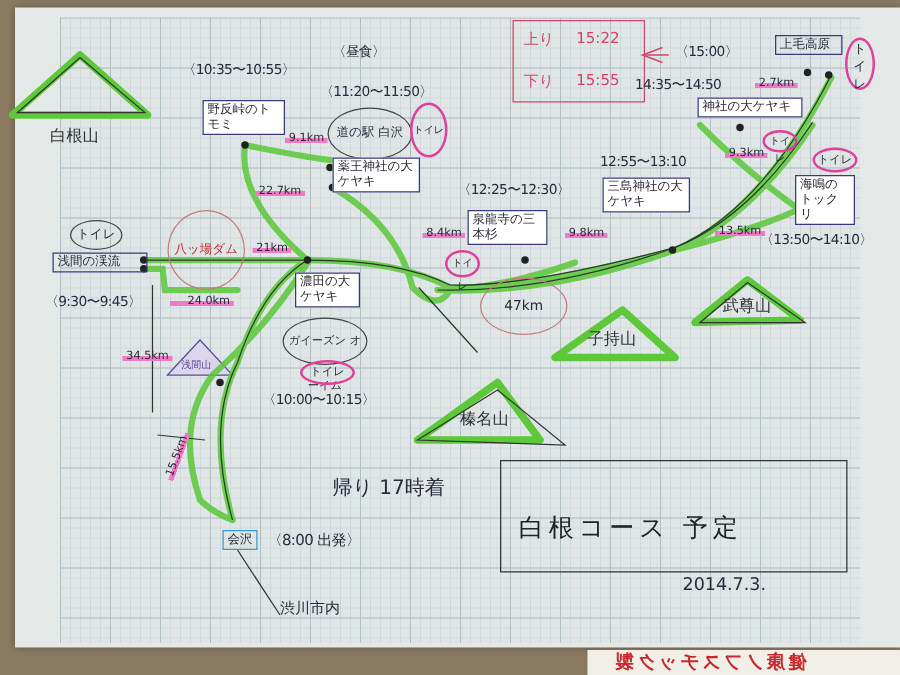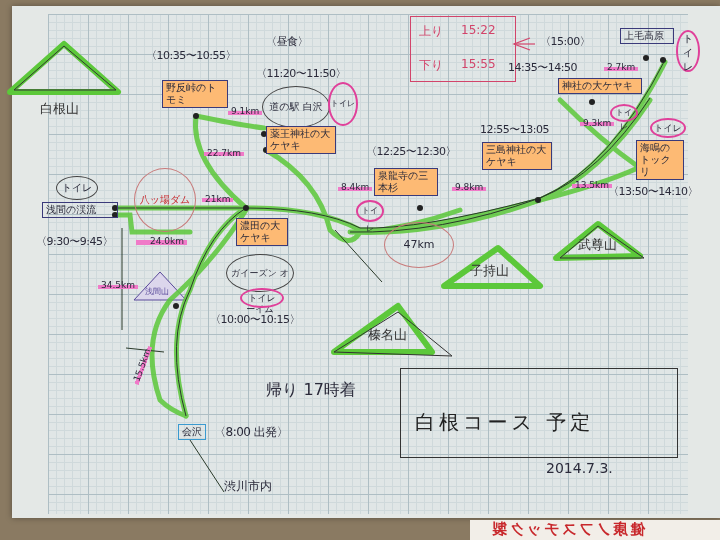--- a/index.html
+++ b/index.html
@@ -14,21 +14,21 @@
       linear-gradient(90deg,#aebec4 1px,transparent 1px),
       linear-gradient(#cfd9db 1px,transparent 1px),
       linear-gradient(90deg,#cfd9db 1px,transparent 1px);
     background-size:40px 40px,40px 40px,8px 8px,8px 8px;}
   .bottom-box{position:absolute;left:470px;top:520px;width:250px;height:20px;background:#f2eee8;}
   .bottom-label{position:absolute;left:490px;top:520px;font-size:15px;color:#c8282c;letter-spacing:2px;
     transform:scaleX(-1);white-space:nowrap;font-weight:bold;}
   svg.lines{position:absolute;left:0;top:0;}
   .lbl{position:absolute;white-space:nowrap;color:#2a2a3a;font-family:"DejaVu Sans",sans-serif;}
   .box{position:absolute;border:1px solid #3a3a7a;padding:1px 3px;font-size:10px;line-height:12px;color:#2a2a3a;}
-  .yellow{background:#fdba74;}
+  .yellow{background:#ffffff;}
   .time{font-size:11px;letter-spacing:-0.5px;}
   .km{position:absolute;font-size:9px;color:#2a2a3a;padding:0 3px;
     background:linear-gradient(transparent 45%,#f07ac8 45%,#f07ac8 85%,transparent 85%);}
   .toilet{position:absolute;border:2px solid #e0409a;border-radius:50%;font-size:10px;text-align:center;color:#2a2a3a;}
   .oval{position:absolute;border:1px solid #444;border-radius:50%;font-size:10px;text-align:center;color:#2a2a3a;}
   .title-box{position:absolute;left:400px;top:368px;width:276px;height:88px;border:1px solid #333;}
   .title-line1{position:absolute;left:26px;top:10px;font-size:18px;color:#222;letter-spacing:2px;}
   .title-line2{position:absolute;left:14px;top:40px;font-size:20px;color:#222;letter-spacing:4px;}
   .timebox{position:absolute;left:410px;top:16px;width:104px;height:64px;border:1px solid #d2446a;}
   .timebox .r{position:absolute;font-size:12px;color:#d2446a;}
@@ -126,21 +126,21 @@
 <div class="box" style="left:620px;top:28px;width:46px;">上毛高原</div>
 <div class="toilet" style="left:676px;top:30px;width:20px;height:38px;">トイレ</div>
 <div class="lbl time" style="left:508px;top:60px;">14:35〜14:50</div>
 <div class="box yellow" style="left:558px;top:78px;width:76px;">神社の大ケヤキ</div>
 <div class="toilet" style="left:610px;top:104px;width:24px;height:14px;font-size:8px;line-height:14px;">トイレ</div>
 
 <div class="box yellow" style="left:636px;top:140px;width:40px;">海鳴のトックリ</div>
 <div class="toilet" style="left:650px;top:118px;width:32px;height:16px;font-size:9px;line-height:16px;">トイレ</div>
 <div class="lbl time" style="left:608px;top:184px;">〈13:50〜14:10〉</div>
 
-<div class="lbl time" style="left:480px;top:122px;">12:55〜13:05</div>
+<div class="lbl time" style="left:480px;top:122px;">12:55〜13:10</div>
 <div class="box yellow" style="left:482px;top:142px;width:62px;">三島神社の大ケヤキ</div>
 
 <div class="lbl time" style="left:366px;top:144px;">〈12:25〜12:30〉</div>
 <div class="box yellow" style="left:374px;top:168px;width:56px;">泉龍寺の三本杉</div>
 <div class="toilet" style="left:356px;top:200px;width:24px;height:18px;font-size:8px;line-height:18px;">トイレ</div>
 
 <div class="lbl time" style="left:266px;top:34px;">〈昼食〉</div>
 <div class="lbl time" style="left:256px;top:66px;">〈11:20〜11:50〉</div>
 <div class="oval" style="left:262px;top:86px;width:66px;height:40px;line-height:40px;">道の駅 白沢</div>
 <div class="toilet" style="left:328px;top:82px;width:26px;height:40px;font-size:8px;line-height:40px;">トイレ</div>

